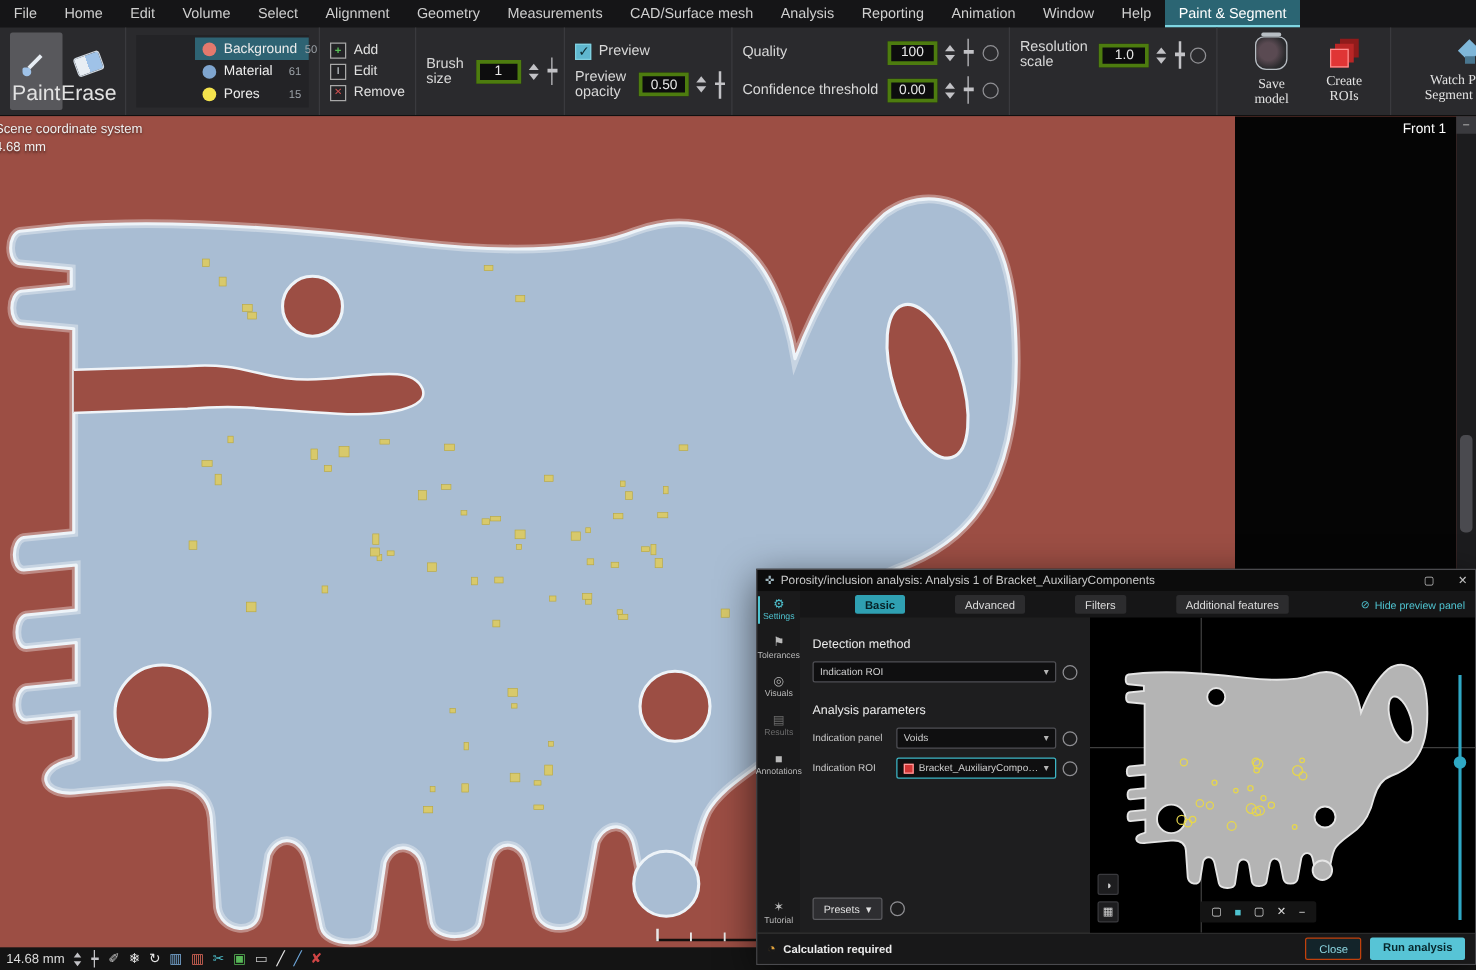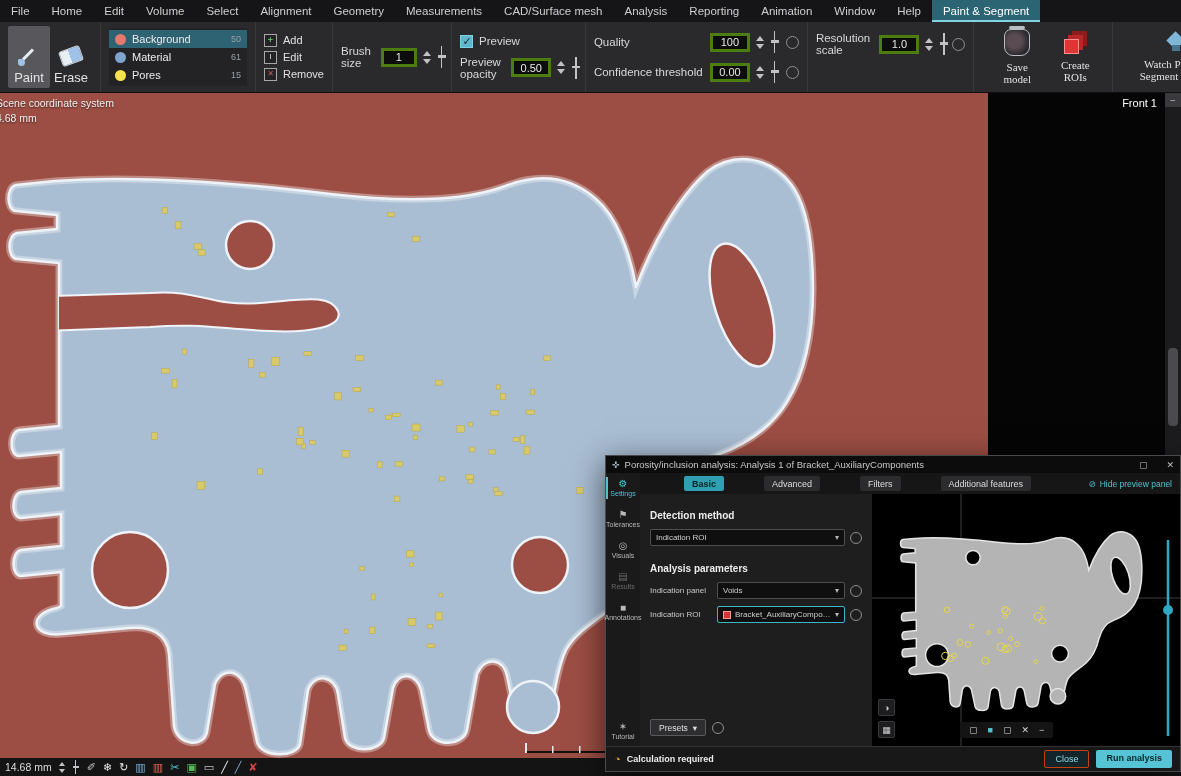--- a/index.html
+++ b/index.html
@@ -11,29 +11,29 @@
   .menubar{position:absolute;top:0;left:0;width:100%;height:22px;background:#151517;
            display:flex;align-items:stretch;font-size:11.5px;color:#cfcfcf;}
   .menu-item{display:flex;align-items:center;padding:0 11px;cursor:default;}
   .menu-item.active{background:#2b6573;color:#fff;box-shadow:inset 0 -2px 0 #7fd6e2;}
 
   
   .ribbon{position:absolute;top:22px;left:0;width:100%;height:71px;background:#2a2a2d;
           display:flex;align-items:stretch;border-bottom:1px solid #101010;}
   .rgroup{display:flex;align-items:center;padding:4px 8px;border-right:1px solid #3a3a3e;}
   .toolbtn{width:42px;height:62px;display:flex;flex-direction:column;align-items:center;
-           justify-content:flex-end;padding-bottom:3px;border-radius:2px;font-size:13px;color:#e2e2e2;gap:4px;}
+           justify-content:flex-end;padding-bottom:3px;border-radius:2px;font-size:17px;color:#e2e2e2;gap:4px;}
   .toolbtn.selected{background:#58585c;}
   .brush-ico{width:22px;height:22px;position:relative;}
   .brush-ico::before{content:"";position:absolute;left:3px;top:9px;width:14px;height:3px;background:#e8eef4;transform:rotate(-45deg);}
   .brush-ico::after{content:"";position:absolute;left:0;top:15px;width:7px;height:7px;background:#9fc2e8;border-radius:2px 5px 5px 5px;}
   .eraser-ico{width:22px;height:16px;margin-bottom:2px;background:linear-gradient(90deg,#e8eef4 0 45%,#9fc2e8 45% 100%);
               border-radius:3px;transform:rotate(-20deg);border:1px solid #cfd8e2;}
   .classlist{width:138px;background:#232326;align-self:center;padding:2px 0;}
-  .classrow{display:flex;align-items:center;height:18px;padding:0 6px;gap:6px;font-size:11px;color:#ececec;}
+  .classrow{display:flex;align-items:center;height:18px;padding:0 6px;gap:6px;font-size:11px;color:#ececec;margin-left:47px;}
   .classrow.selected{background:#2e6373;}
   .classdot{width:11px;height:11px;border-radius:50%;flex:none;}
   .classcount{margin-left:auto;font-size:9px;color:#9aa0a6;}
   .stackcol{display:flex;flex-direction:column;justify-content:center;gap:4px;}
   .smallbtn{display:flex;align-items:center;gap:6px;font-size:11px;color:#e0e0e0;}
   .mini-ico{width:13px;height:13px;border:1px solid #a8a8a8;background:#232326;position:relative;flex:none;display:flex;align-items:center;justify-content:center;font-size:9px;line-height:1;}
   .ico-add::after{content:"+";color:#58c158;font-weight:bold;}
   .ico-edit::after{content:"I";color:#dfe5ea;font-size:8px;}
   .ico-remove::after{content:"\2715";color:#d05050;font-size:8px;}
   .fieldrow{display:flex;align-items:center;gap:6px;font-size:11.5px;color:#d8d8d8;}
@@ -98,21 +98,21 @@
   .sideitem.active{color:#4fc3d0;box-shadow:inset 2px 0 0 #4fc3d0;}
   .sideitem.dim{color:#6a6a6a;}
   .sideitem.bottom{margin-top:auto;margin-bottom:4px;}
   .dlg-right{flex:1;display:flex;flex-direction:column;min-width:0;}
   .dlg-tabs{height:21px;display:flex;align-items:center;gap:4px;padding:0 8px;background:#161617;}
   .dtab{padding:2.5px 8px;font-size:9px;background:#2c2c2e;color:#ddd;border-radius:2px;margin-left:36px;}
   .dtab.active{background:#2fa0b2;color:#062126;font-weight:bold;}
   .hide-preview{margin-left:auto;display:flex;align-items:center;gap:4px;color:#4fc3d0;font-size:8.5px;}
   .dlg-content{flex:1;display:flex;min-height:0;}
   .paramcol{width:232px;padding:8px 10px 4px 10px;display:flex;flex-direction:column;position:relative;}
-  .sectitle{font-size:10px;font-weight:bold;color:#ececec;margin:8px 0 8px 0;}
+  .sectitle{font-size:10px;font-weight:normal;color:#ececec;margin:8px 0 8px 0;}
   .selrow{display:flex;align-items:center;gap:5px;margin-bottom:9px;}
   .sel{flex:1;height:17px;background:#0f0f10;border:1px solid #4f4f54;border-radius:2px;
        display:flex;align-items:center;padding:0 5px;font-size:8px;color:#cfcfcf;gap:4px;min-width:0;}
   .sel .caret{margin-left:auto;color:#b5b5b5;font-size:8px;}
   .sel.hl{border-color:#3db6c6;}
   .roi-chip{width:8px;height:8px;background:#d23535;border:1px solid #ff9a9a;flex:none;}
   .prow{display:flex;align-items:center;gap:5px;margin-bottom:7px;}
   .prow .plabel{width:62px;font-size:8px;color:#c9c9c9;flex:none;}
   .prow .sel{flex:1;}
   .dlg-info{width:12px;height:12px;border-radius:50%;border:1px solid #8f8f93;color:#a5a5a9;

